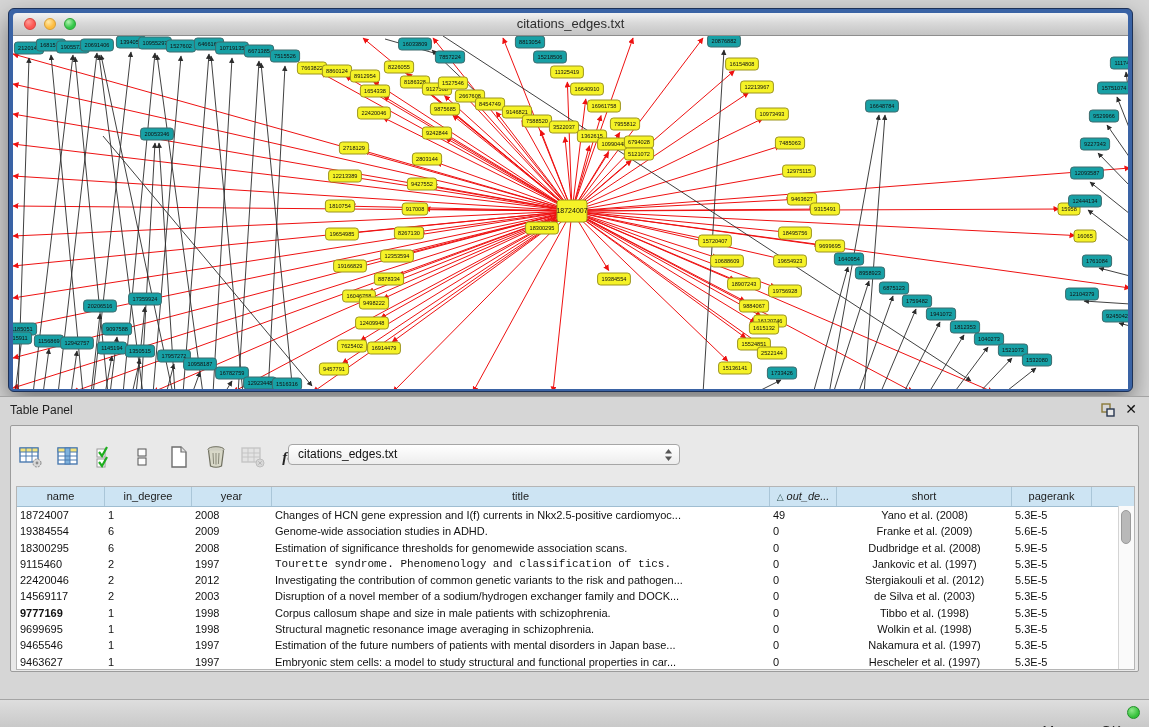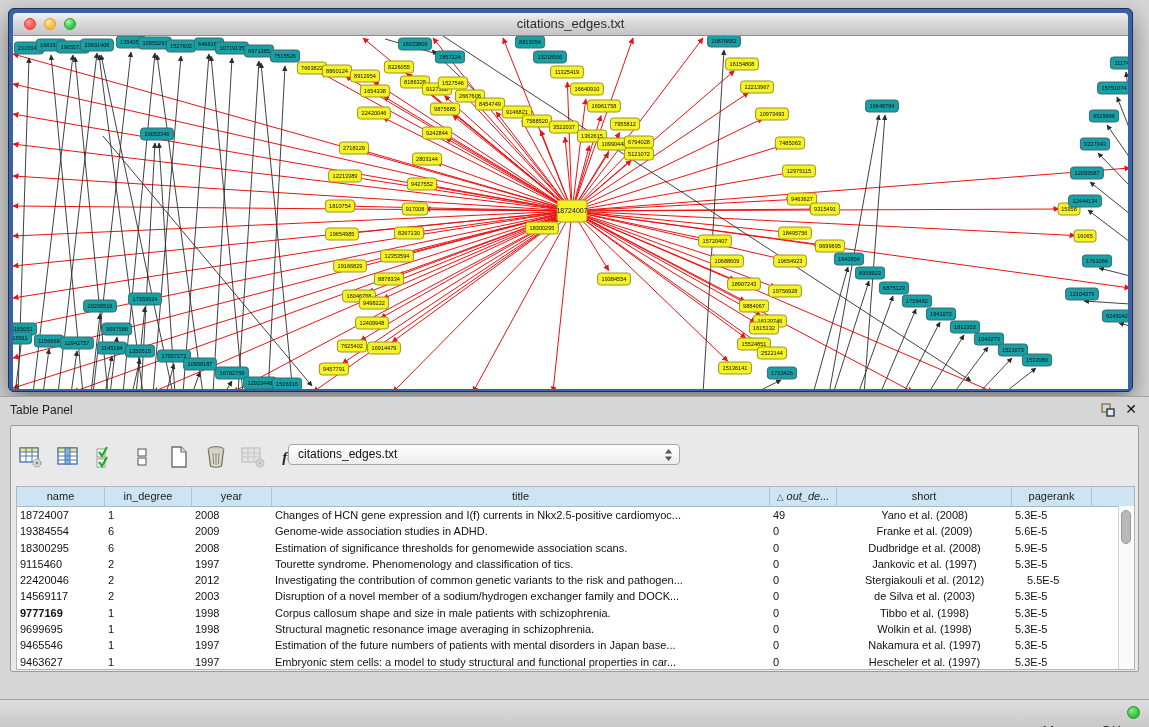--- a/index.html
+++ b/index.html
@@ -839,33 +839,33 @@
             <div class="td" style="width: 80px;">2008</div>
             <div class="td" style="width: 498px;">Estimation of significance thresholds for genomewide association scans.</div>
             <div class="td" style="width: 67px;">0</div>
             <div class="td" style="width: 175px; text-align: center;">Dudbridge et al. (2008)</div>
             <div class="td" style="width: 80px;">5.9E-5</div>
           </div>
           <div class="tr">
             <div class="td" style="width: 88px;">9115460</div>
             <div class="td" style="width: 87px;">2</div>
             <div class="td" style="width: 80px;">1997</div>
-            <div class="td" style="width: 498px;">Tourette syndrome. Phenomenology and classification of tics.</div>
+            <div class="td" style="width: 498px; font-family: Liberation Mono, monospace;">Tourette syndrome. Phenomenology and classification of tics.</div>
             <div class="td" style="width: 67px;">0</div>
             <div class="td" style="width: 175px; text-align: center;">Jankovic et al. (1997)</div>
             <div class="td" style="width: 80px;">5.3E-5</div>
           </div>
           <div class="tr">
             <div class="td" style="width: 88px;">22420046</div>
             <div class="td" style="width: 87px;">2</div>
             <div class="td" style="width: 80px;">2012</div>
             <div class="td" style="width: 498px;">Investigating the contribution of common genetic variants to the risk and pathogen...</div>
             <div class="td" style="width: 67px;">0</div>
             <div class="td" style="width: 175px; text-align: center;">Stergiakouli et al. (2012)</div>
-            <div class="td" style="width: 80px; margin-left: 12px;">5.5E-5</div>
+            <div class="td" style="width: 80px;">5.5E-5</div>
           </div>
           <div class="tr">
             <div class="td" style="width: 88px;">14569117</div>
             <div class="td" style="width: 87px;">2</div>
             <div class="td" style="width: 80px;">2003</div>
             <div class="td" style="width: 498px;">Disruption of a novel member of a sodium/hydrogen exchanger family and DOCK...</div>
             <div class="td" style="width: 67px;">0</div>
             <div class="td" style="width: 175px; text-align: center;">de Silva et al. (2003)</div>
             <div class="td" style="width: 80px;">5.3E-5</div>
           </div>

